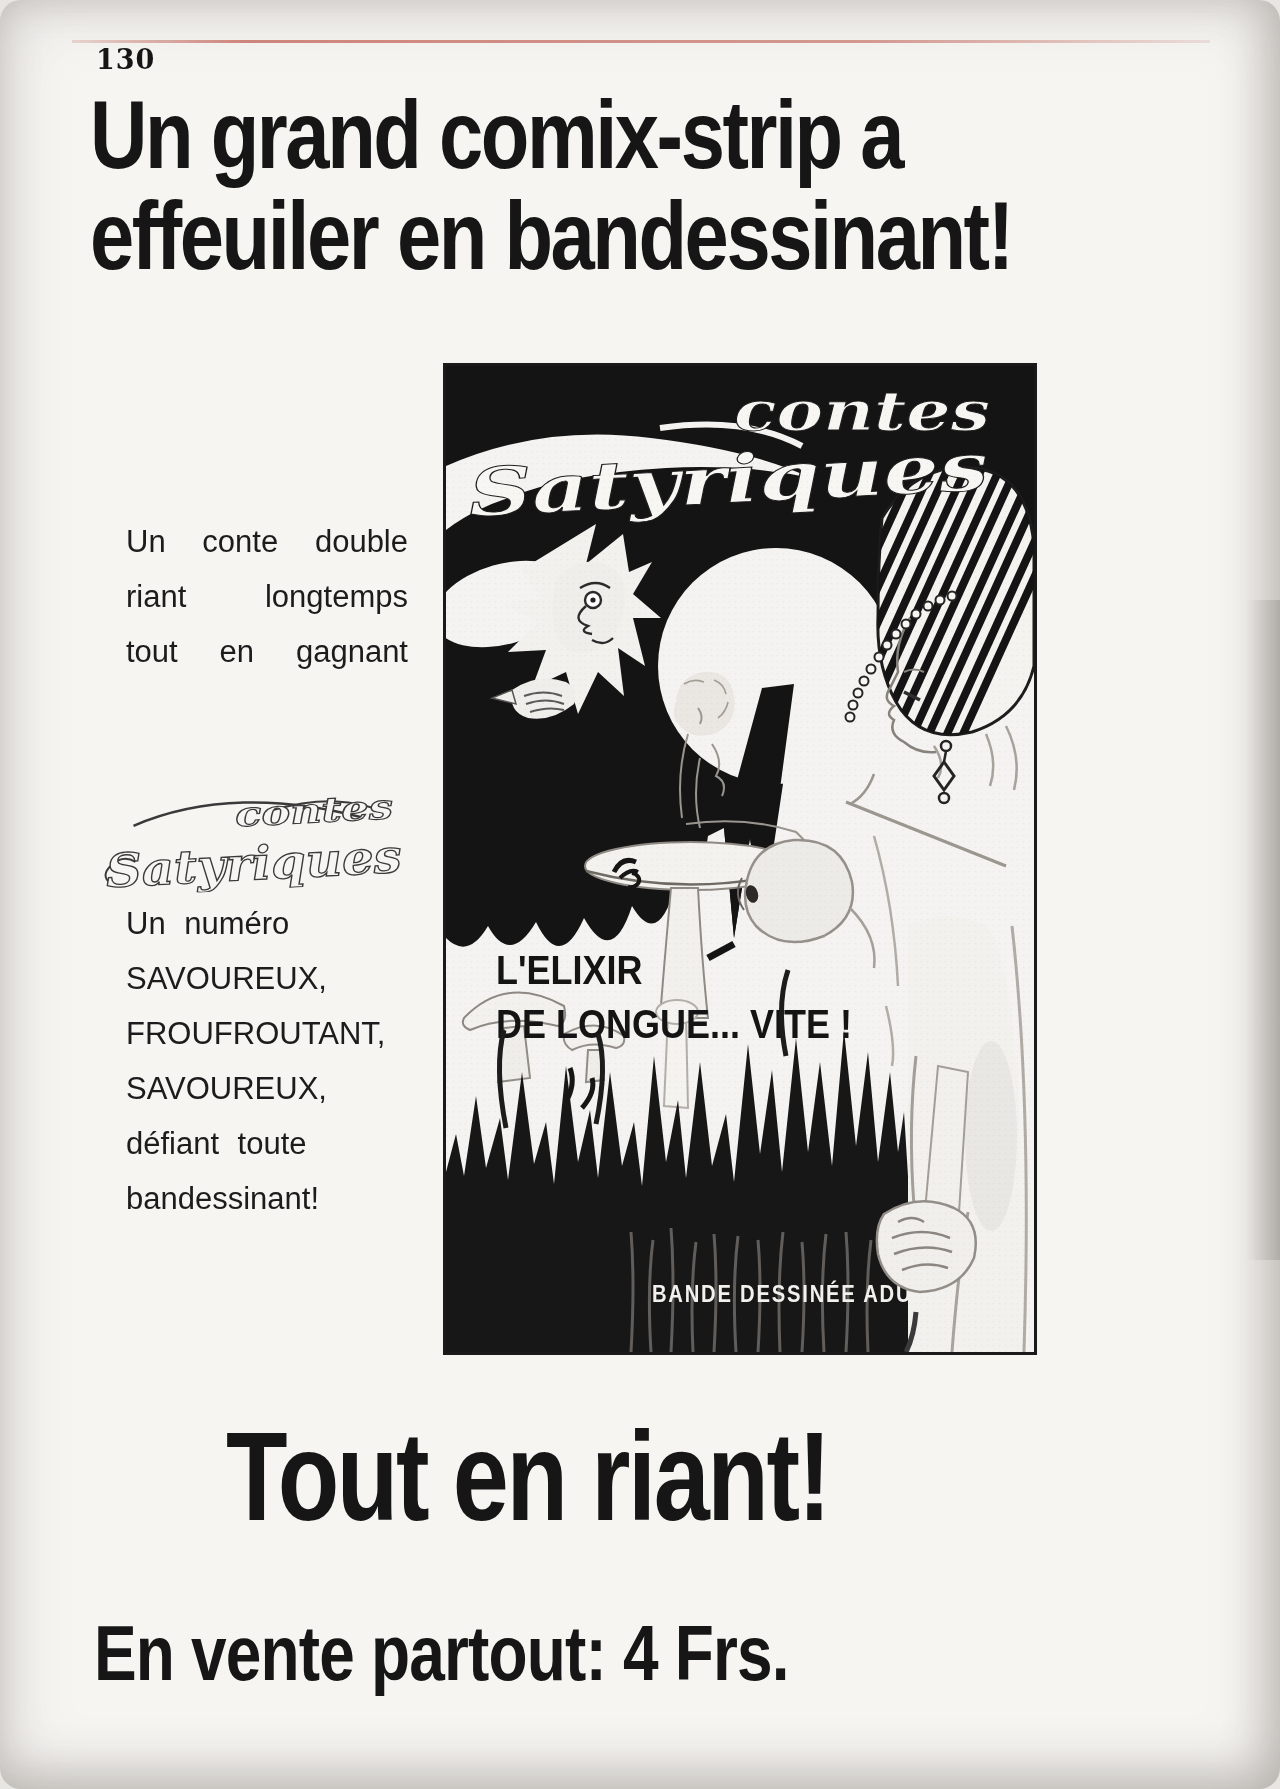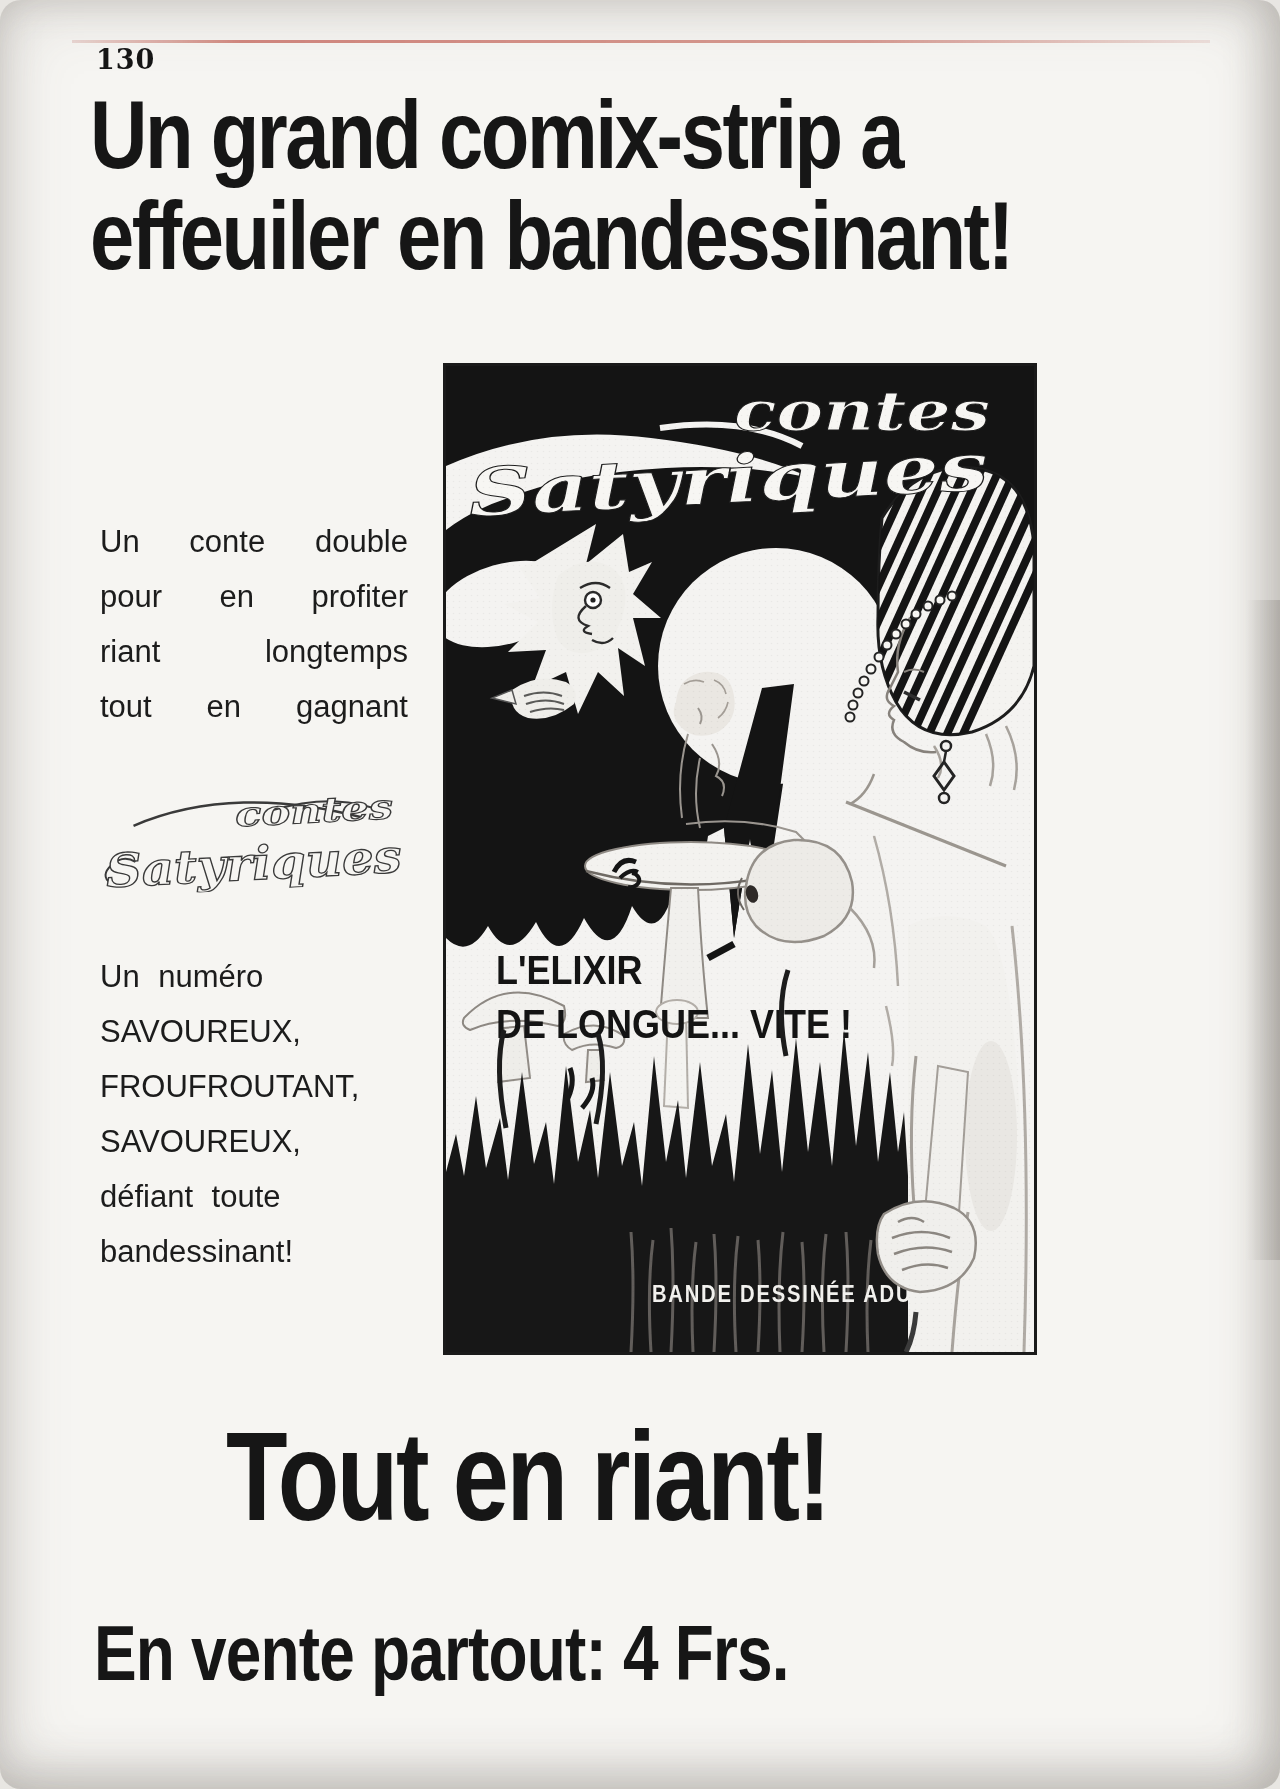--- a/index.html
+++ b/index.html
@@ -22,24 +22,24 @@
     font-family:"DejaVu Serif","Liberation Serif",serif;
     font-weight:bold;font-size:27px;letter-spacing:1px;
   }
   .headline{
     position:absolute;left:90px;top:84px;white-space:nowrap;
     font-weight:bold;font-size:97px;line-height:101px;letter-spacing:-3px;
     transform:scaleX(.82);transform-origin:left top;
   }
   .colblock{position:absolute;left:100px;width:308px;}
   #intro{top:514px;}
-  #promo{top:949px;}
+  #promo{top:896px;}
   .col-line{
     font-size:31px;line-height:55px;color:#1c1c1c;
-    text-align:justify;text-align-last:justify;height:55px;overflow:visible;
+    text-align:justify;text-align-last:justify;height:55px;overflow:visible;margin-left:26px;
   }
   .col-line.plain{text-align-last:left;word-spacing:.32em;}
   .logo{position:absolute;left:92px;top:798px;transform:rotate(-3deg);transform-origin:left top;}
   .cover{
     position:absolute;left:443px;top:363px;width:594px;height:992px;
     background:#f4f3f1;border:3px solid #1a1a1a;box-sizing:border-box;
   }
   .slogan{
     position:absolute;left:226px;top:1404px;white-space:nowrap;
     font-weight:bold;font-size:126px;letter-spacing:-3px;
@@ -65,21 +65,20 @@
 
   <div class="pagenum">130</div>
 
   <div class="headline">
     <div>Un grand comix-strip a</div>
     <div>effeuiler en bandessinant!</div>
   </div>
 
   <div id="intro" class="colblock">
     <div class="col-line">Un conte double</div>
-    <div class="col-line">pour en profiter</div>
     <div class="col-line">riant longtemps</div>
     <div class="col-line">tout en gagnant</div>
   </div>
 
   <svg class="logo" width="320" height="100" viewBox="0 0 320 100">
     <path d="M40,30 C110,4 190,8 270,34" fill="none" stroke="#3a3a3a" stroke-width="2.5"></path>
     <path d="M178,22 C230,10 262,16 294,30" fill="none" stroke="#3a3a3a" stroke-width="2"></path>
     <path d="M14,86 Q4,78 16,68 Q28,58 40,66" fill="none" stroke="#3a3a3a" stroke-width="2"></path>
     <text class="gothic" x="142" y="36" font-size="34" textLength="158" lengthAdjust="spacingAndGlyphs" fill="#f6f5f2" stroke="#3a3a3a" stroke-width="1.2">contes</text>
     <text class="gothic" x="10" y="90" font-size="46" textLength="296" lengthAdjust="spacingAndGlyphs" fill="#f6f5f2" stroke="#3a3a3a" stroke-width="1.3">Satyriques</text>

